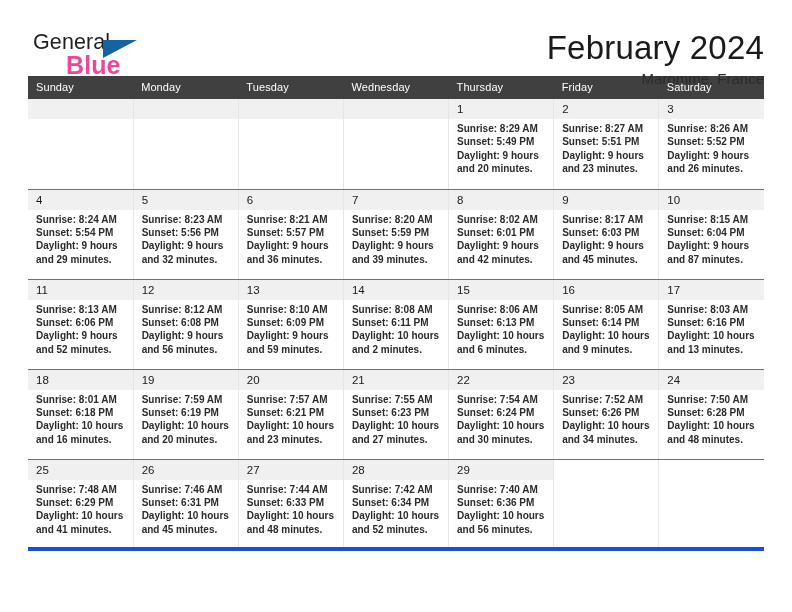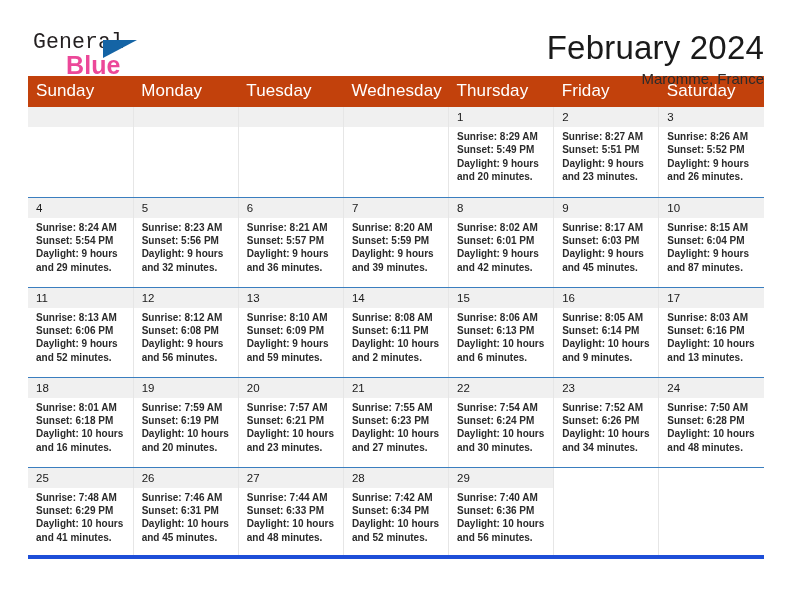--- a/index.html
+++ b/index.html
@@ -31,21 +31,20 @@
     width: 130px;
     height: 48px;
     padding-left: 5px;
   }
   .brand-general {
     font-size: 21.5px;
     color: #231f20;
     letter-spacing: 0.1px;
     line-height: 24px;
     display: block;
-    font-family: Liberation Mono, monospace;
   }
   .brand-blue {
     font-size: 25px;
     color: #ec4899;
     letter-spacing: 0.1px;
     line-height: 22px;
     display: block;
     padding-left: 33px;
     font-weight: bold;
   }
@@ -73,23 +72,23 @@
     padding-top: 4px;
   }
 
   
   .cal {
     width: 736px;
     border-collapse: collapse;
     table-layout: fixed;
   }
   .cal th {
-    background: #c2410c;
+    background: #404040;
     color: #ffffff;
-    font-size: 17px;
+    font-size: 11px;
     font-weight: normal;
     text-align: left;
     padding: 5px 0 6px 8px;
     height: 22px;
     letter-spacing: 0.1px;
   }
   .cal td {
     vertical-align: top;
     width: 105.14px;
     height: 90px;

